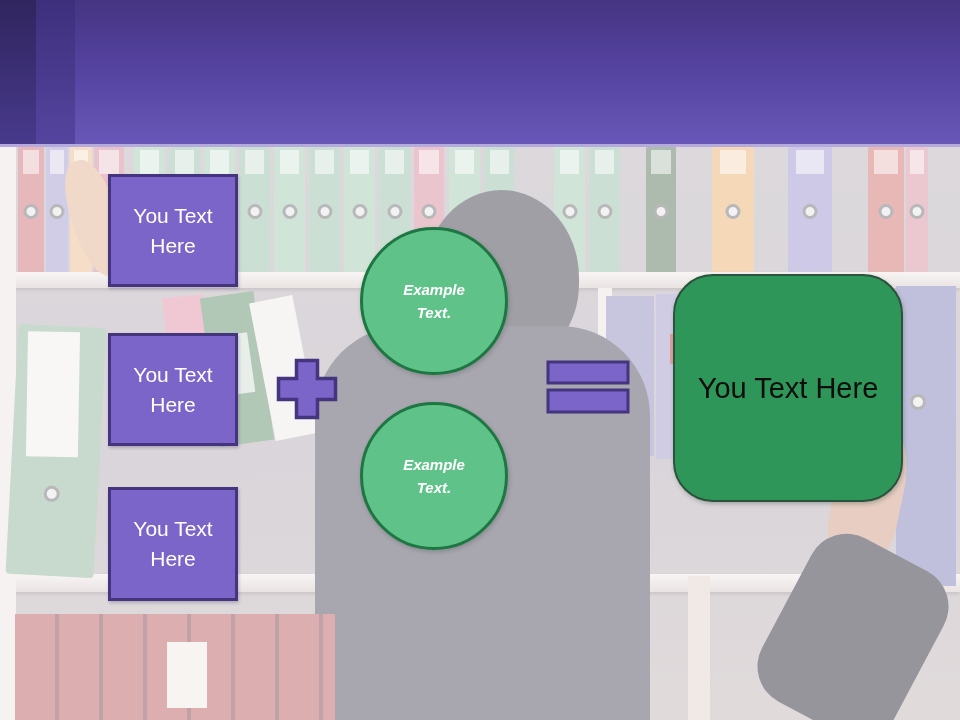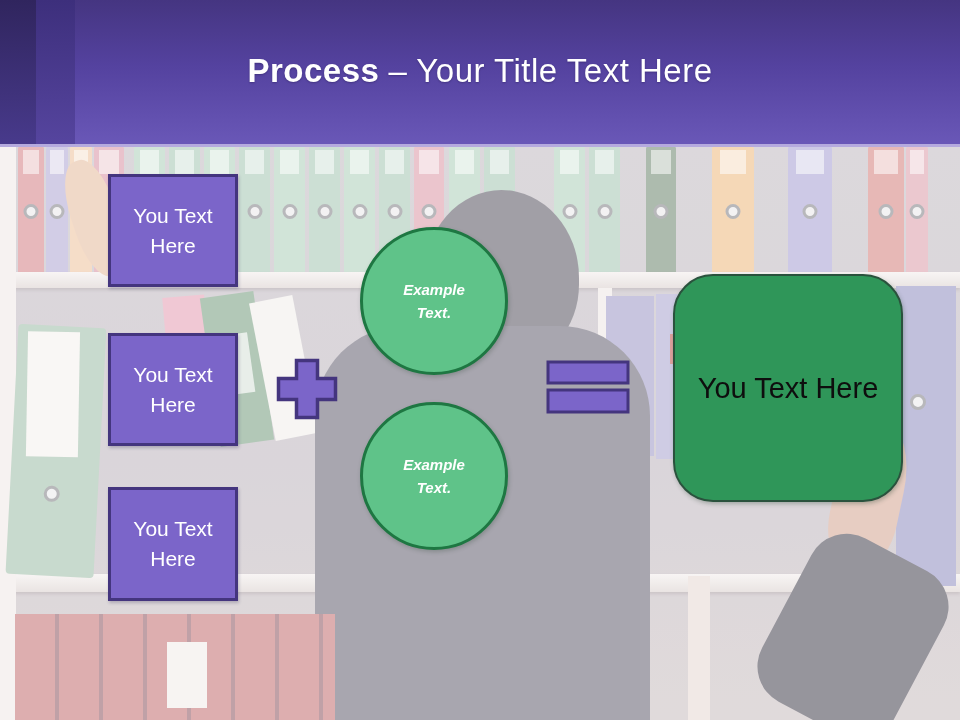--- a/index.html
+++ b/index.html
@@ -134,23 +134,20 @@
     </div>
 
     <div class="wash"></div>
   </div>
 
   <div class="header">
     <div class="header-strip1"></div>
     <div class="header-strip2"></div>
   </div>
   <div class="header-edge"></div>
-  <div class="title">
-    <span class="t-bold">Process</span><span class="t-rest">– Your Title Text Here</span>
-  </div>
 
   <div class="layer">
 
     <div class="pbox" style="left:108px;top:174px;height:113px;">
       <span class="txt">You Text Here</span>
     </div>
     <div class="pbox" style="left:108px;top:333px;height:113px;">
       <span class="txt">You Text Here</span>
     </div>
     <div class="pbox" style="left:108px;top:487px;height:114px;">

